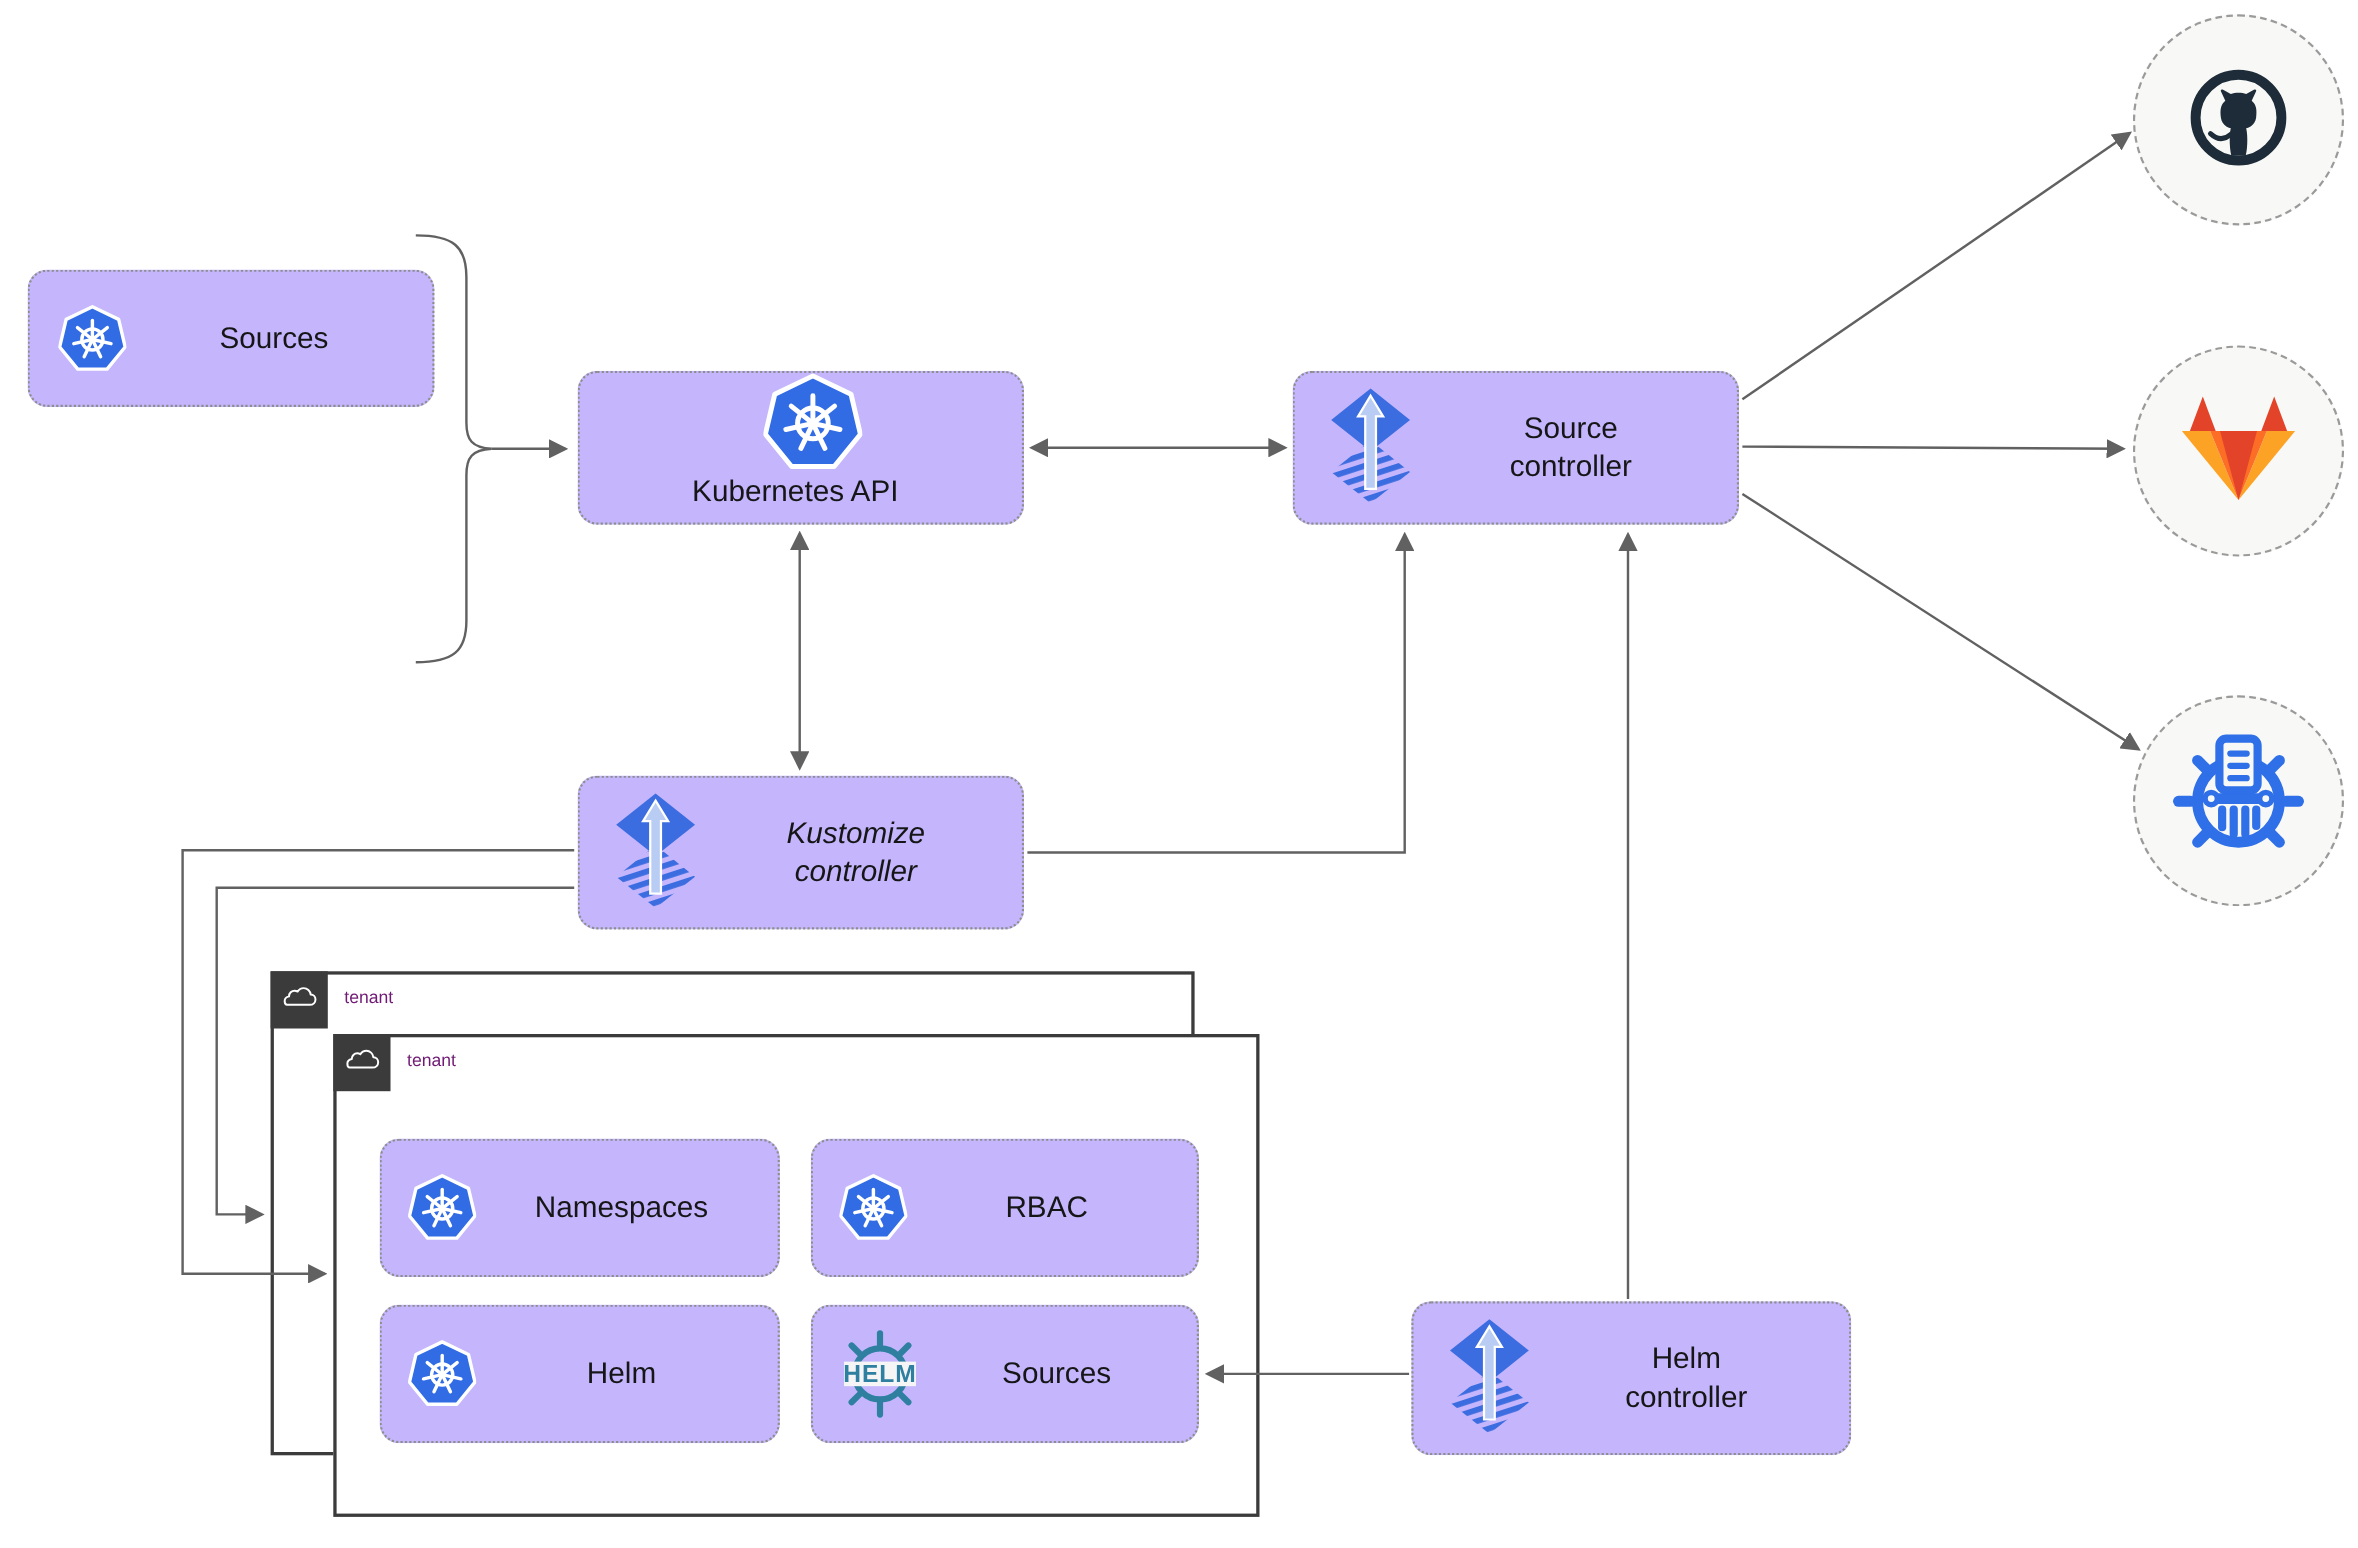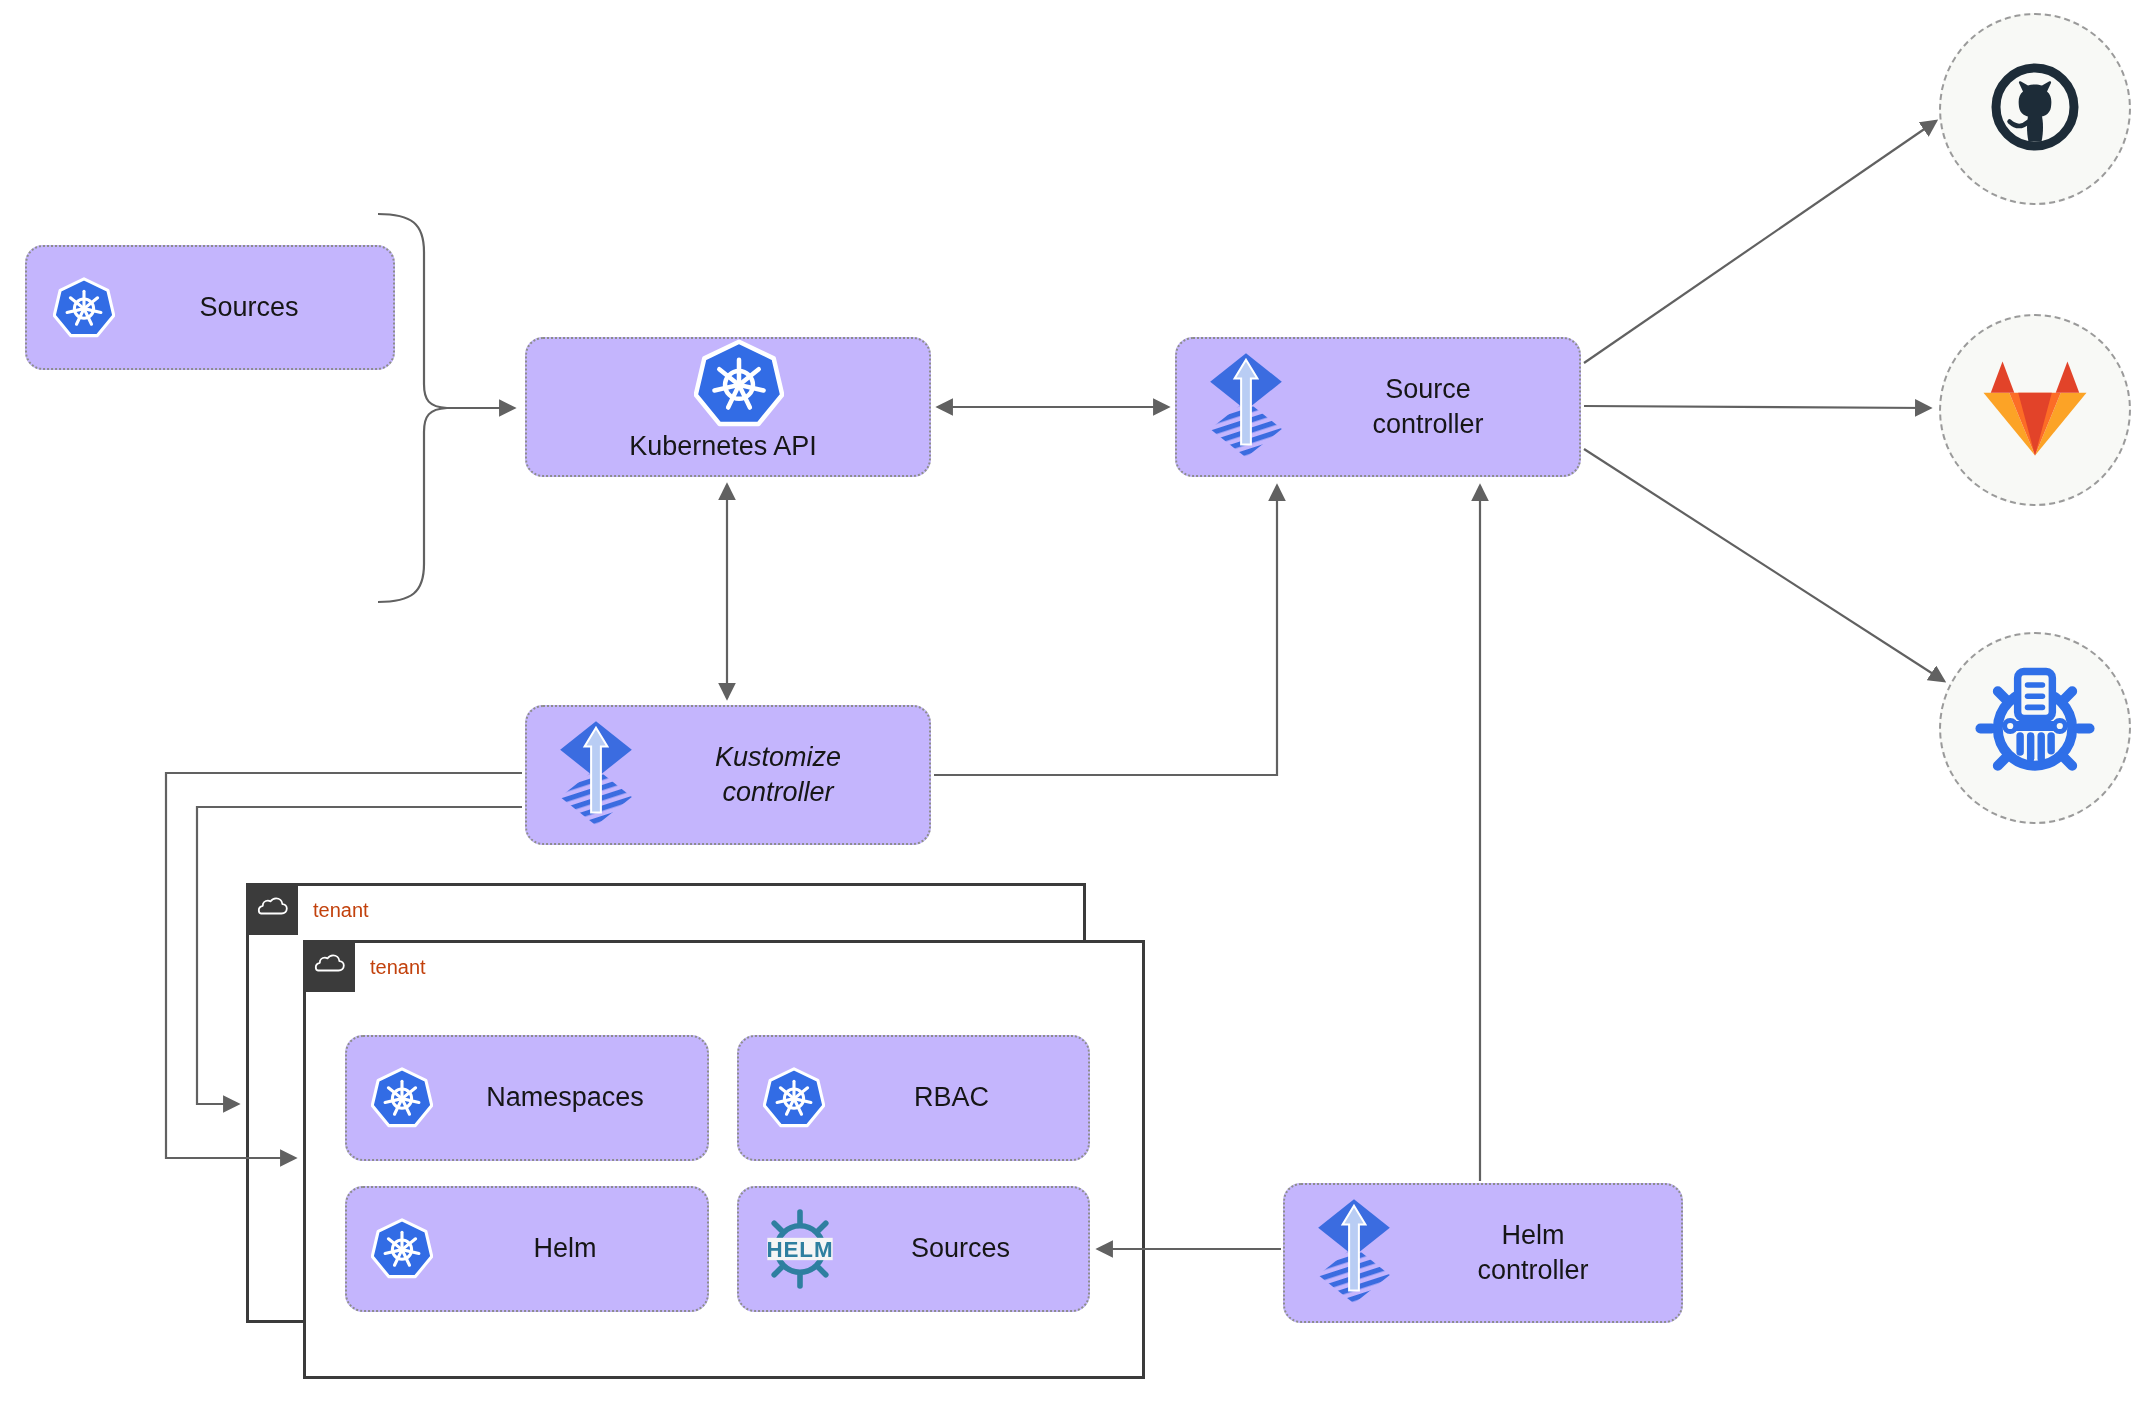--- a/index.html
+++ b/index.html
@@ -12,21 +12,21 @@
              white-space:pre-line;padding-right:10px;}
   .icon-wrap{flex:0 0 auto;display:flex;align-items:center;justify-content:center;}
 
   .endpoint-circle{position:absolute;width:192px;height:192px;border:2.5px dashed #9a9a9a;
         border-radius:50%;background:#f8f9f6;box-sizing:border-box;
         display:flex;align-items:center;justify-content:center;z-index:10;}
 
   .tenant{position:absolute;background:#ffffff;border:3px solid #3b3b3b;box-sizing:border-box;}
   .tenant-tab{position:absolute;left:-3px;top:-3px;width:52px;height:52px;background:#3b3b3b;
         display:flex;align-items:center;justify-content:center;}
-  .tenant-label{position:absolute;left:64px;top:13px;font-size:20px;color:#c2410c;}
+  .tenant-label{position:absolute;left:64px;top:13px;font-size:16px;color:#701a75;}
 
   #connectors{position:absolute;left:0;top:0;z-index:40;pointer-events:none;}
   .edge{stroke:#616161;stroke-width:2.2;fill:none;}
 </style>
 </head>
 <body>
 
 <div id="canvas">
 
   <div class="tenant" style="left:246px;top:883px;width:840px;height:440px;z-index:5;">

